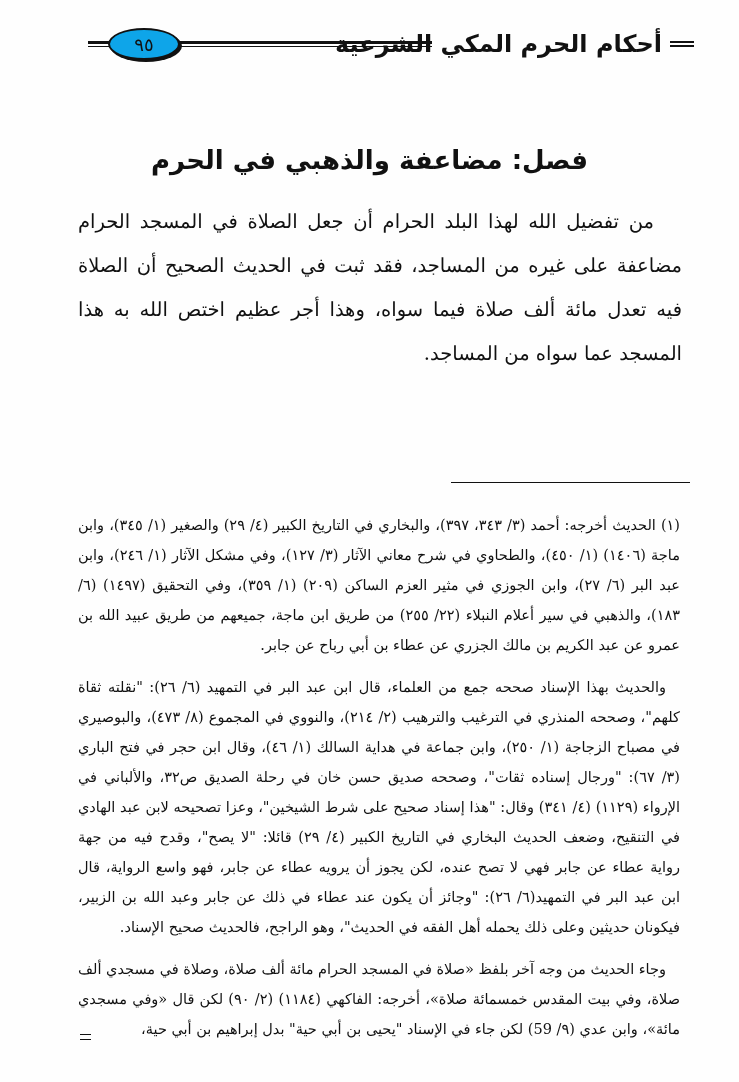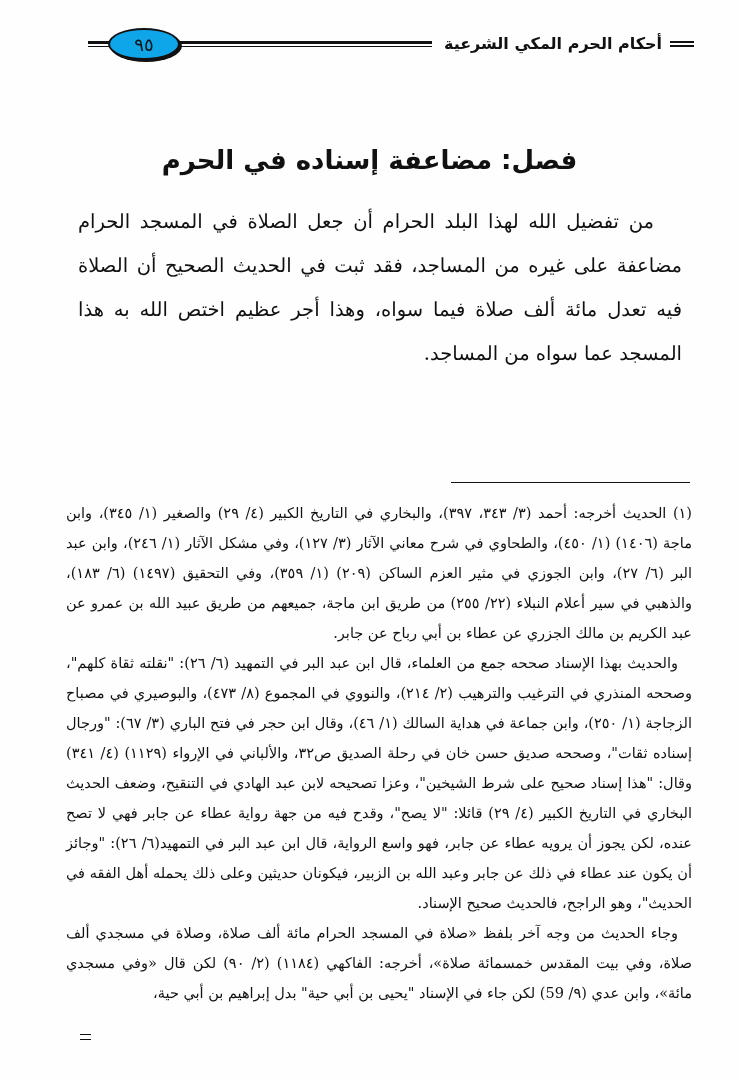--- a/index.html
+++ b/index.html
@@ -3,21 +3,21 @@
 <meta charset="utf-8">
 <style>
   html, body { margin: 0; padding: 0; background: #fefefe; }
   body { width: 739px; height: 1082px; position: relative; overflow: hidden;
          font-family: "DejaVu Serif", serif; color: #111; }
   .page { position: absolute; inset: 0; direction: rtl; }
 
   
   .header { position: absolute; top: 28px; left: 88px; width: 606px; height: 34px; }
   .hdr-title { position: absolute; right: 32px; top: 2px; font-family: "DejaVu Sans", sans-serif;
-               font-weight: bold; font-size: 16px; line-height: 28px; white-space: nowrap; }
+               font-weight: bold; font-size: 24px; line-height: 28px; white-space: nowrap; }
   .hdr-mark { position: absolute; right: 0; top: 13px; width: 24px; height: 6px;
               border-top: 2px solid #111; border-bottom: 2px solid #111; box-sizing: border-box; }
   .hdr-rule { position: absolute; top: 13px; height: 6px; border-top: 3px solid #111;
               border-bottom: 1.5px solid #111; box-sizing: border-box; }
   .hdr-rule.r1 { left: 92px; right: 262px; }
   .hdr-rule.r2 { left: 0; width: 22px; }
   .page-oval { position: absolute; left: 20px; top: 0; width: 72px; height: 32px; border: 2.5px solid #111;
                border-radius: 50%; box-sizing: border-box; background: #0ea5e9;
                box-shadow: 2px 2px 0 #111; display: flex; align-items: center; justify-content: center;
                font-family: "DejaVu Sans", sans-serif; font-size: 18px; direction: rtl; }
@@ -31,40 +31,40 @@
           line-height: 44px; text-align: justify; text-align-last: right; }
   .main p { margin: 8px; }
   .main p.indent { text-indent: 28px; }
   .fnref { font-size: 11px; vertical-align: super; line-height: 0; }
 
   .fn-rule { position: absolute; top: 482px; left: 451px; width: 239px; height: 0; border-top: 1.5px solid #111; }
 
   
   .footnotes { position: absolute; top: 498px; left: 66px; width: 626px; font-size: 14.5px;
                line-height: 30px; text-align: justify; text-align-last: right; }
-  .footnotes p { margin: 0; }
+  .footnotes p { margin: 12px; }
   .footnotes p.fn-first { text-indent: 0; }
   .footnotes p.fn-para { text-indent: 14px; }
   .cont-mark { position: absolute; left: 80px; top: 1034px; width: 11px; height: 6px;
                border-top: 1.5px solid #111; border-bottom: 1.5px solid #111; box-sizing: border-box; }
 </style>
 </head>
 <body>
 
 <div class="page">
 
   <div class="header">
     <span class="hdr-mark"></span>
     <span class="hdr-title">أحكام الحرم المكي الشرعية</span>
     <span class="hdr-rule r1"></span>
     <span class="page-oval">٩٥</span>
     <span class="hdr-rule r2"></span>
   </div>
 
-  <div class="section-title">فصل: مضاعفة إسناده في الحرم</div>
+  <div class="section-title">فصل: مضاعفة والذهبي في الحرم</div>
 
   <div class="main">
     <p class="indent">من تفضيل الله لهذا البلد الحرام أن جعل الصلاة في المسجد الحرام مضاعفة على غيره من المساجد، فقد ثبت في الحديث الصحيح أن الصلاة فيه تعدل مائة ألف صلاة فيما سواه، وهذا أجر عظيم اختص الله به هذا المسجد عما سواه من المساجد.</p>
   </div>
 
   <div class="fn-rule"></div>
 
   <div class="footnotes">
     <p class="fn-first">(١) الحديث أخرجه: أحمد (٣/ ٣٤٣، ٣٩٧)، والبخاري في التاريخ الكبير (٤/ ٢٩) والصغير (١/ ٣٤٥)، وابن ماجة (١٤٠٦) (١/ ٤٥٠)، والطحاوي في شرح معاني الآثار (٣/ ١٢٧)، وفي مشكل الآثار (١/ ٢٤٦)، وابن عبد البر (٦/ ٢٧)، وابن الجوزي في مثير العزم الساكن (٢٠٩) (١/ ٣٥٩)، وفي التحقيق (١٤٩٧) (٦/ ١٨٣)، والذهبي في سير أعلام النبلاء (٢٢/ ٢٥٥) من طريق ابن ماجة، جميعهم من طريق عبيد الله بن عمرو عن عبد الكريم بن مالك الجزري عن عطاء بن أبي رباح عن جابر.</p>
     <p class="fn-para">والحديث بهذا الإسناد صححه جمع من العلماء، قال ابن عبد البر في التمهيد (٦/ ٢٦): "نقلته ثقاة كلهم"، وصححه المنذري في الترغيب والترهيب (٢/ ٢١٤)، والنووي في المجموع (٨/ ٤٧٣)، والبوصيري في مصباح الزجاجة (١/ ٢٥٠)، وابن جماعة في هداية السالك (١/ ٤٦)، وقال ابن حجر في فتح الباري (٣/ ٦٧): "ورجال إسناده ثقات"، وصححه صديق حسن خان في رحلة الصديق ص٣٢، والألباني في الإرواء (١١٢٩) (٤/ ٣٤١) وقال: "هذا إسناد صحيح على شرط الشيخين"، وعزا تصحيحه لابن عبد الهادي في التنقيح، وضعف الحديث البخاري في التاريخ الكبير (٤/ ٢٩) قائلا: "لا يصح"، وقدح فيه من جهة رواية عطاء عن جابر فهي لا تصح عنده، لكن يجوز أن يرويه عطاء عن جابر، فهو واسع الرواية، قال ابن عبد البر في التمهيد(٦/ ٢٦): "وجائز أن يكون عند عطاء في ذلك عن جابر وعبد الله بن الزبير، فيكونان حديثين وعلى ذلك يحمله أهل الفقه في الحديث"، وهو الراجح، فالحديث صحيح الإسناد.</p>

